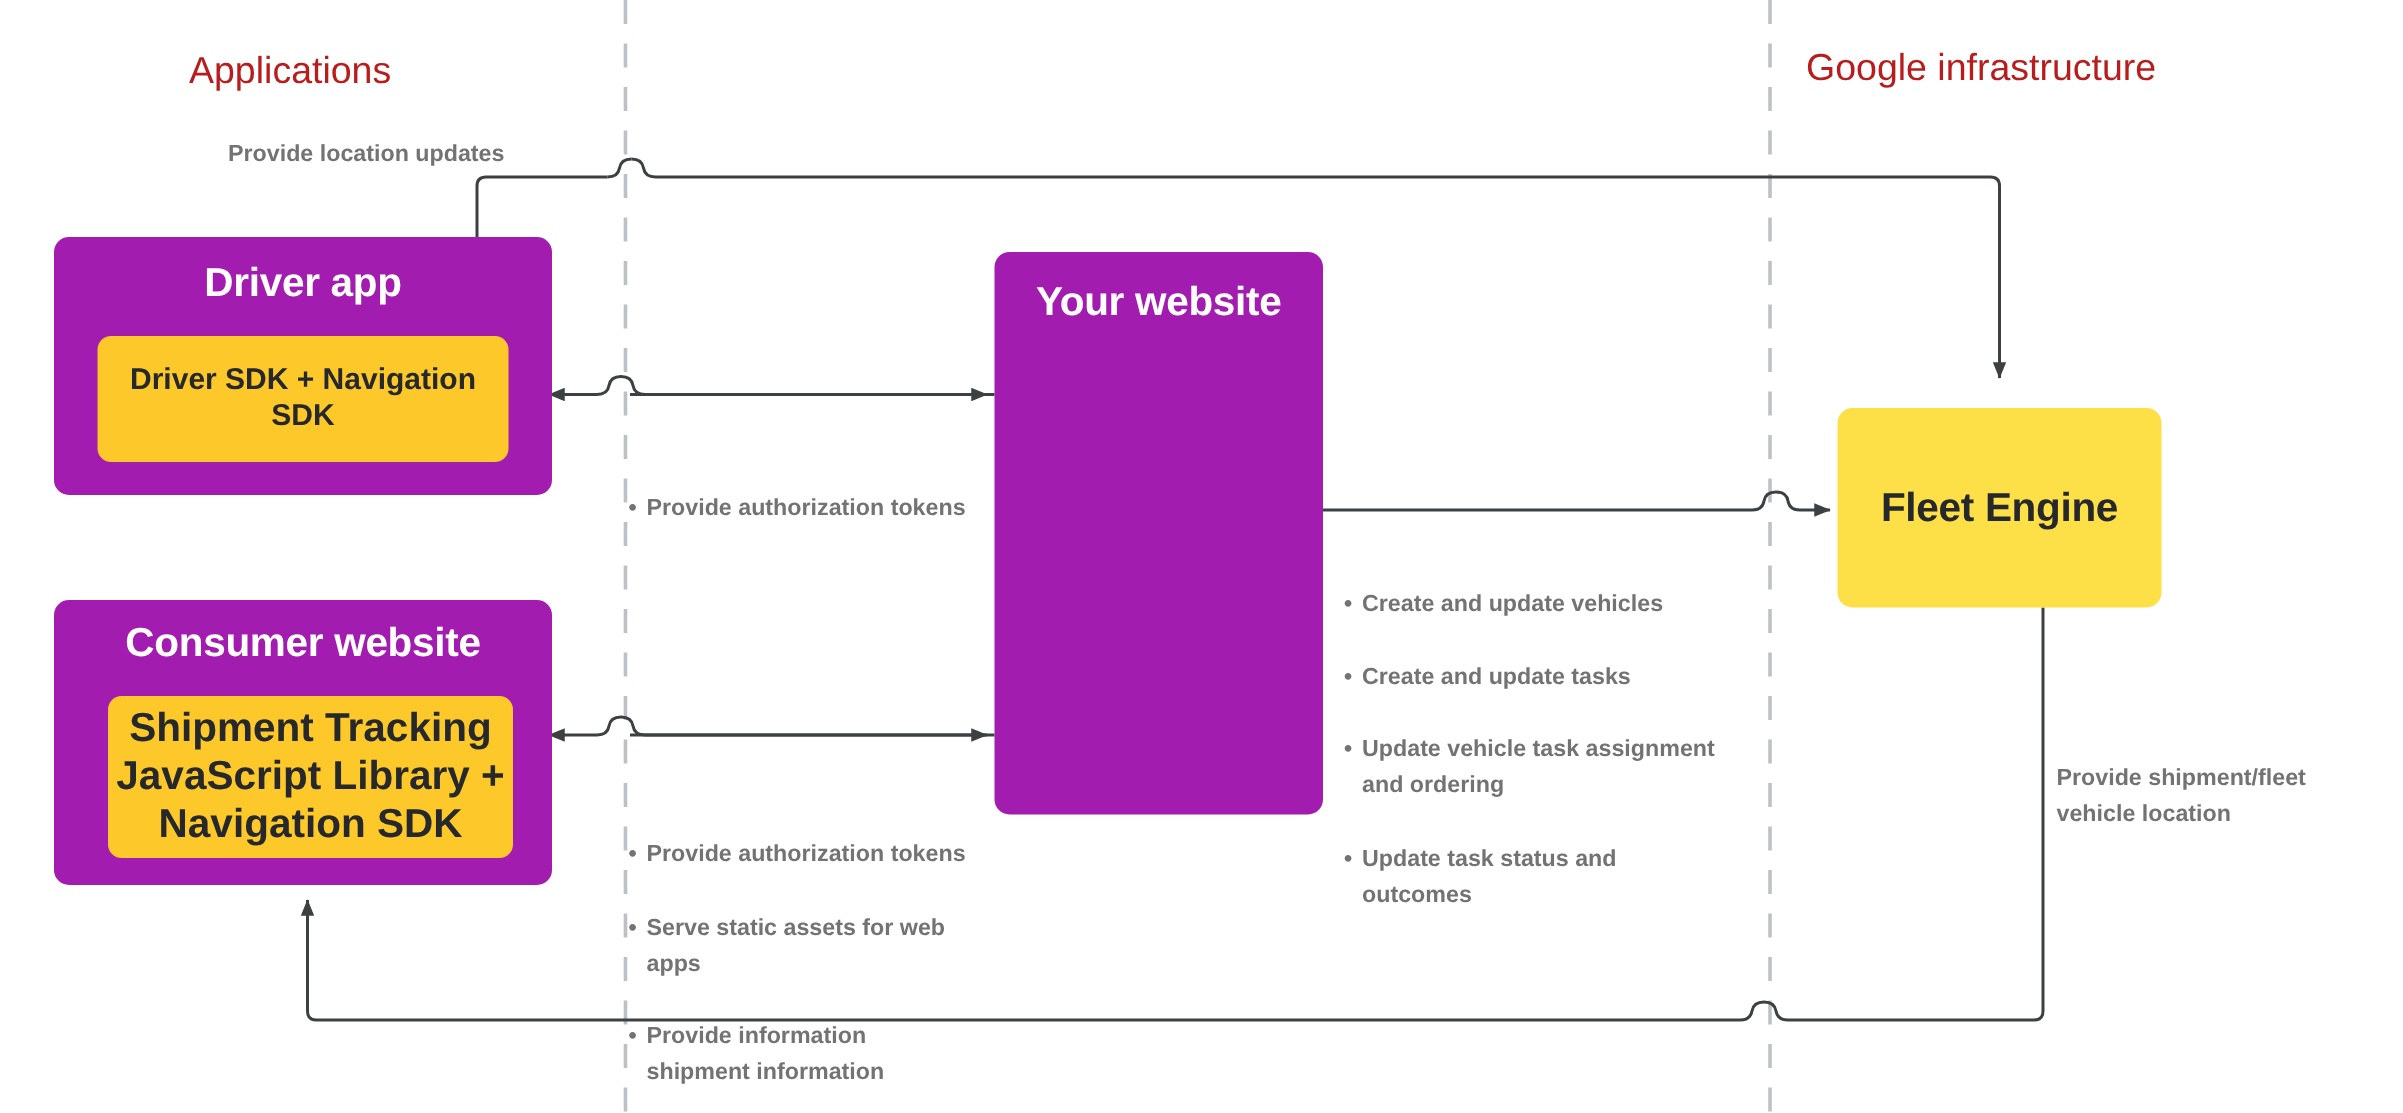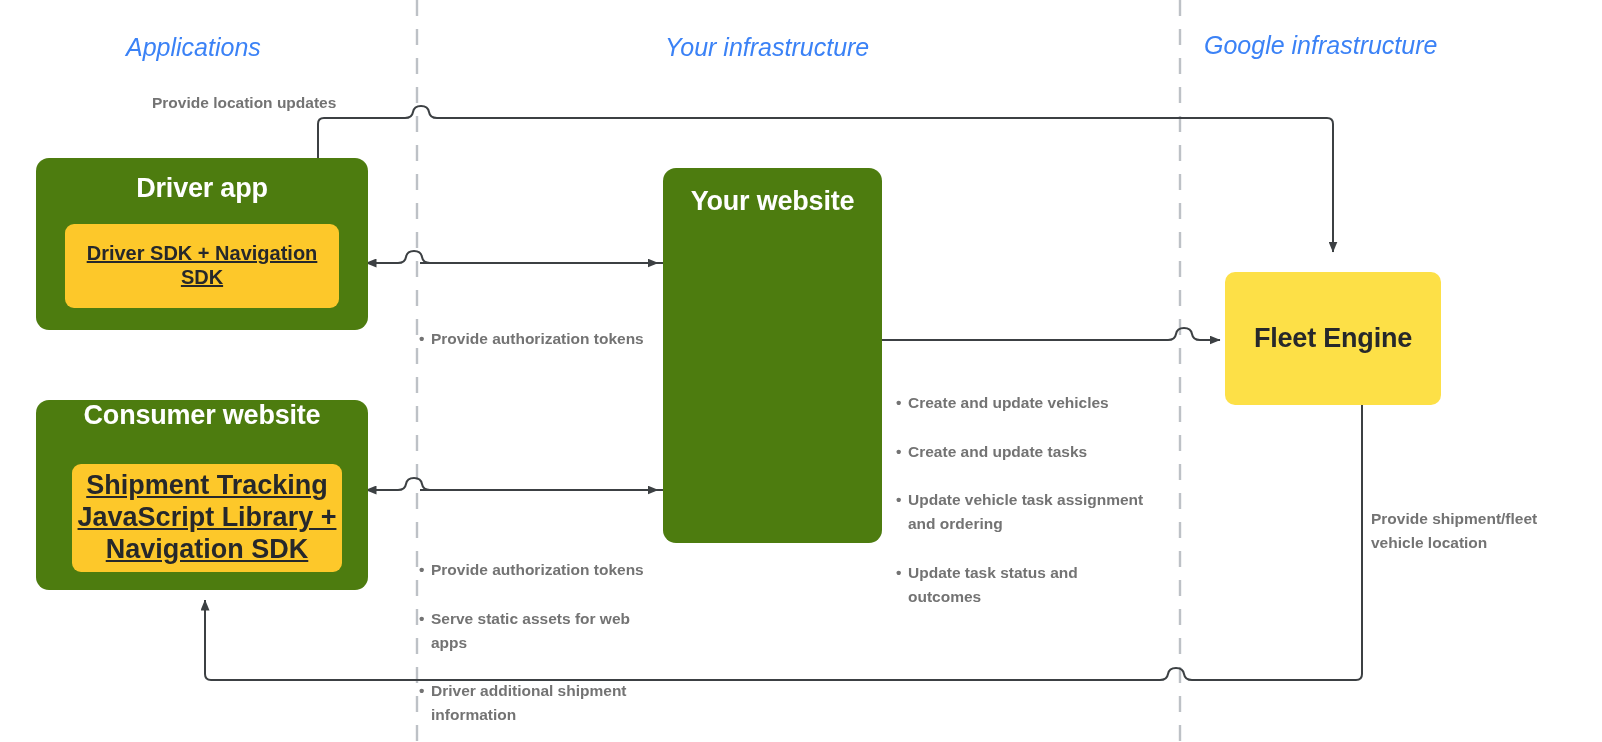--- a/index.html
+++ b/index.html
@@ -9,53 +9,51 @@
     font-family: "Liberation Sans", sans-serif;
     overflow: hidden;
   }
   #stage { position: relative; width: 1602px; height: 742px; }
 
   svg.layer { position: absolute; left: 0; top: 0; width: 1602px; height: 742px; pointer-events: none; }
 
   .zone-title {
     position: absolute;
     font-size: 25px;
-    color: #3b82f6;
+    color: #b91c1c;
     font-weight: 400;
     white-space: nowrap;
     letter-spacing: 0px;
-    font-style: italic;
   }
 
   .node {
     position: absolute;
     border-radius: 10px;
   }
-  .node.blue { background: #4d7c0f; border-radius: 13px; }
+  .node.blue { background: #a21caf; }
   .node.yellow { background: #fde047; }
 
   .node-title {
     color: #ffffff;
     font-weight: bold;
     text-align: center;
     white-space: nowrap;
     letter-spacing: -0.2px;
   }
   .inner-chip {
     position: absolute;
     background: #fdc82a;
     border-radius: 9px;
     display: flex;
     align-items: center;
     justify-content: center;
     text-align: center;
     color: #26282b;
     font-weight: bold;
     line-height: 1.18;
-    text-decoration: underline;
   }
   .fleet-label {
     position: absolute;
     inset: 0;
     display: flex;
     align-items: center;
     justify-content: center;
     color: #26282b;
     font-weight: bold;
     font-size: 27px;
@@ -77,21 +75,20 @@
     position: absolute; left: 0; top: 0;
   }
 </style>
 </head>
 <body>
 
 <div id="stage">
 
   <div class="zone-title" style="left:126px; top:33px;">Applications</div>
 
-  <div class="zone-title" style="left:665px; top:33px;">Your infrastructure</div>
 
   <div class="zone-title" style="left:1204px; top:31px;">Google infrastructure</div>
 
   <svg class="layer" viewBox="0 0 1602 742">
     <defs>
       <marker id="arrow-r" markerWidth="11" markerHeight="9" refX="10.5" refY="4.5" orient="auto" markerUnits="userSpaceOnUse">
         <path d="M0,0 L11,4.5 L0,9 z" fill="#3c4043"></path>
       </marker>
       <marker id="arrow-l" markerWidth="11" markerHeight="9" refX="0.5" refY="4.5" orient="auto-start-reverse" markerUnits="userSpaceOnUse">
         <path d="M0,0 L11,4.5 L0,9 z" fill="#3c4043"></path>
@@ -137,21 +134,21 @@
     </g>
   </svg>
 
   <div class="node blue" style="left:36px; top:158px; width:332px; height:172px;">
     <div class="node-title" style="font-size:27px; padding-top:15px;">Driver app</div>
     <div class="inner-chip" style="left:29px; top:66px; width:274px; height:84px; font-size:20px;">Driver SDK +
 Navigation SDK</div>
   </div>
 
   <div class="node blue" style="left:36px; top:400px; width:332px; height:190px;">
-    <div class="node-title" style="font-size:27px; padding-top:0;">Consumer website</div>
+    <div class="node-title" style="font-size:27px; padding-top:13px;">Consumer website</div>
     <div class="inner-chip" style="left:36px; top:64px; width:270px; height:108px; font-size:27px;">Shipment Tracking
 JavaScript Library  +
 Navigation SDK</div>
   </div>
 
   <div class="node blue" style="left:663px; top:168px; width:219px; height:375px;">
     <div class="node-title" style="font-size:27px; padding-top:18px;">Your website</div>
   </div>
 
   <div class="node yellow" style="left:1225px; top:272px; width:216px; height:133px;">
@@ -163,21 +160,21 @@
   <div class="anno" style="left:419px; top:279px; width:238px;">
     <ul>
       <li>Provide authorization tokens</li>
     </ul>
   </div>
 
   <div class="anno" style="left:419px; top:510px; width:225px;">
     <ul>
       <li>Provide authorization tokens</li>
       <li>Serve static assets for web apps</li>
-      <li>Driver additional shipment information</li>
+      <li>Provide information shipment information</li>
     </ul>
   </div>
 
   <div class="anno" style="left:896px; top:343px; width:256px;">
     <ul>
       <li>Create and update vehicles</li>
       <li>Create and update tasks</li>
       <li>Update vehicle task assignment and ordering</li>
       <li>Update task status and outcomes</li>
     </ul>

